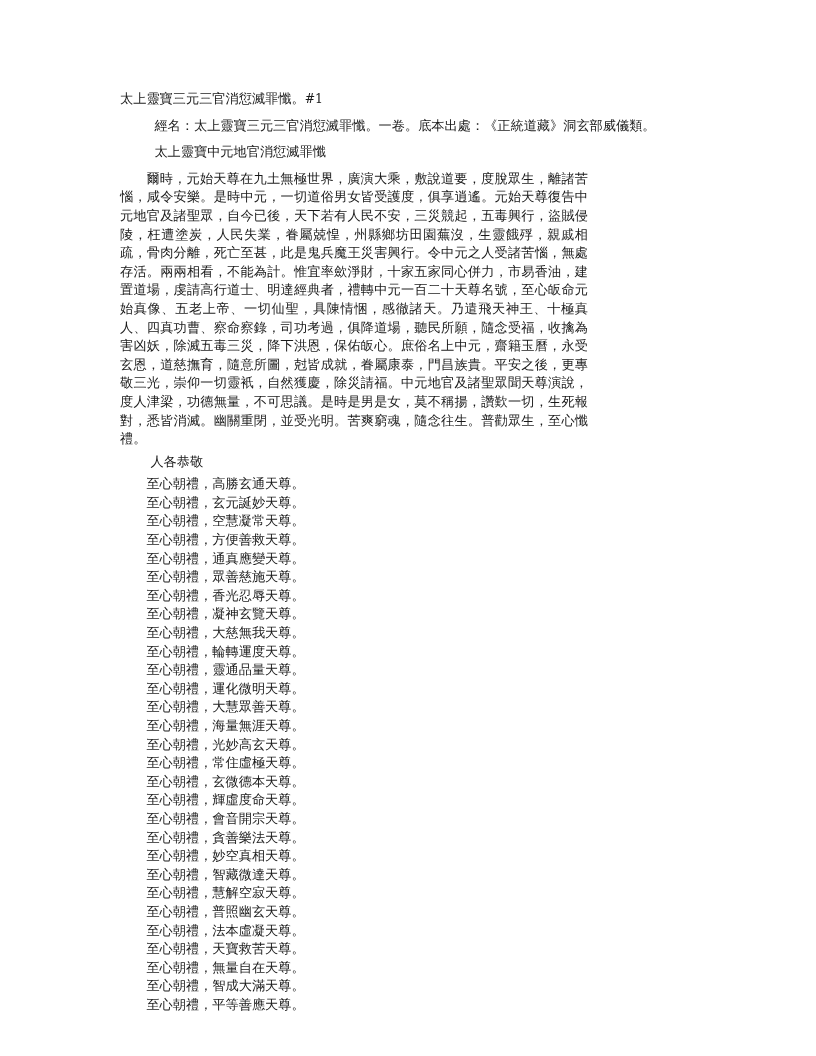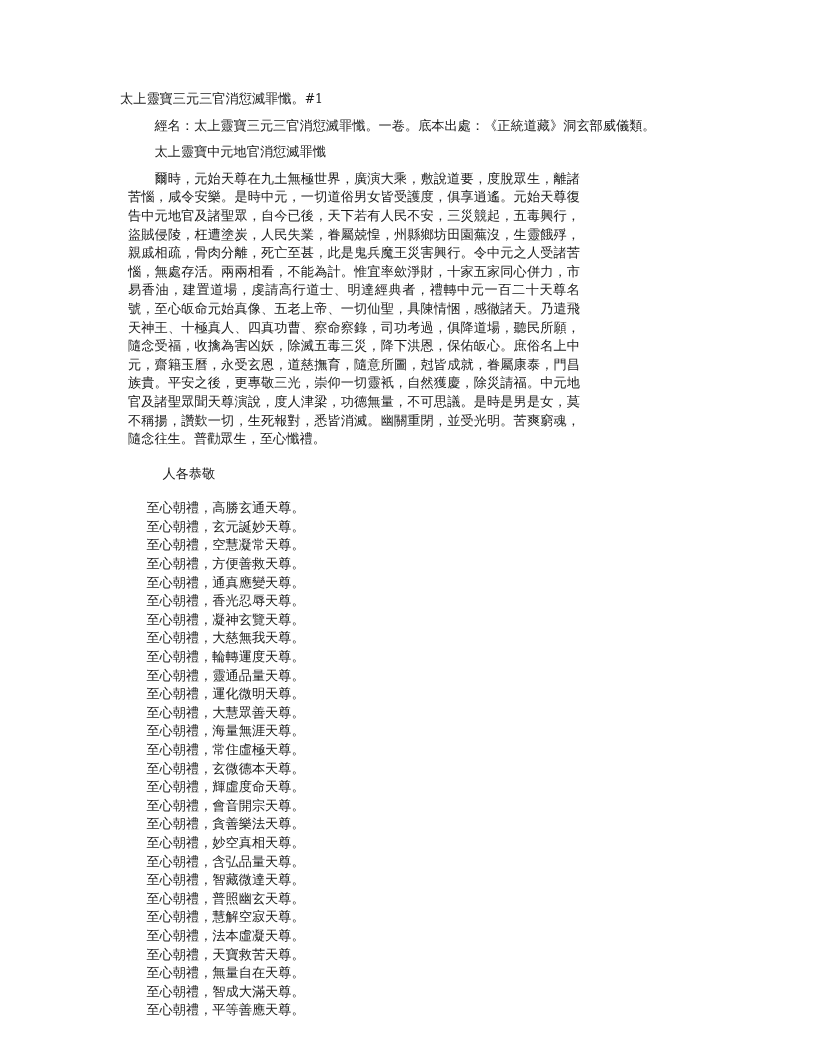--- a/index.html
+++ b/index.html
@@ -39,39 +39,39 @@
   .title-line .hash-num {
     font-family: "DejaVu Serif", "Liberation Serif", serif;
     font-size: 12.4px;
   }
   .indent-line {
     margin: 8px;
     text-indent: 2em;
     white-space: nowrap;
   }
   .body-para {
-    margin: 8px;
+    margin: 0;
     text-indent: 2em;
     text-align: justify;
     text-justify: inter-character;
     word-break: break-all;
   }
   .invocation-list {
     list-style: none;
     margin: 0;
     padding: 0;
   }
   .invocation-list li {
     margin: 0;
     padding: 0;
     text-indent: 2em;
     white-space: nowrap;
   }
   .salutation {
-    margin: 16px;
+    margin: 4px;
     text-indent: 2em;
     white-space: nowrap;
   }
 </style>
 </head>
 <body>
 
 <div class="page">
   <div class="doc-body">
 
@@ -84,38 +84,39 @@
     <p class="body-para">爾時，元始天尊在九土無極世界，廣演大乘，敷說道要，度脫眾生，離諸苦惱，咸令安樂。是時中元，一切道俗男女皆受護度，俱享逍遙。元始天尊復告中元地官及諸聖眾，自今已後，天下若有人民不安，三災競起，五毒興行，盜賊侵陵，枉遭塗炭，人民失業，眷屬兢惶，州縣鄉坊田園蕪沒，生靈餓殍，親戚相疏，骨肉分離，死亡至甚，此是鬼兵魔王災害興行。令中元之人受諸苦惱，無處存活。兩兩相看，不能為計。惟宜率歛淨財，十家五家同心併力，市易香油，建置道場，虔請高行道士、明達經典者，禮轉中元一百二十天尊名號，至心皈命元始真像、五老上帝、一切仙聖，具陳情悃，感徹諸天。乃遣飛天神王、十極真人、四真功曹、察命察錄，司功考過，俱降道場，聽民所願，隨念受福，收擒為害凶妖，除滅五毒三災，降下洪恩，保佑皈心。庶俗名上中元，齋籍玉曆，永受玄恩，道慈撫育，隨意所圖，尅皆成就，眷屬康泰，門昌族貴。平安之後，更專敬三光，崇仰一切靈衹，自然獲慶，除災請福。中元地官及諸聖眾聞天尊演說，度人津梁，功德無量，不可思議。是時是男是女，莫不稱揚，讚歎一切，生死報對，悉皆消滅。幽關重閉，並受光明。苦爽窮魂，隨念往生。普勸眾生，至心懺禮。</p>
 
     <p class="salutation">人各恭敬</p>
 
     <ul class="invocation-list">
       <li>至心朝禮，高勝玄通天尊。</li>
       <li>至心朝禮，玄元誕妙天尊。</li>
       <li>至心朝禮，空慧凝常天尊。</li>
       <li>至心朝禮，方便善救天尊。</li>
       <li>至心朝禮，通真應變天尊。</li>
+      <li>至心朝禮，眾善慈施天尊。</li>
       <li>至心朝禮，香光忍辱天尊。</li>
       <li>至心朝禮，凝神玄覽天尊。</li>
       <li>至心朝禮，大慈無我天尊。</li>
       <li>至心朝禮，輪轉運度天尊。</li>
       <li>至心朝禮，靈通品量天尊。</li>
       <li>至心朝禮，運化微明天尊。</li>
       <li>至心朝禮，大慧眾善天尊。</li>
       <li>至心朝禮，海量無涯天尊。</li>
+      <li>至心朝禮，光妙高玄天尊。</li>
       <li>至心朝禮，常住虛極天尊。</li>
       <li>至心朝禮，玄微德本天尊。</li>
       <li>至心朝禮，輝虛度命天尊。</li>
       <li>至心朝禮，會音開宗天尊。</li>
       <li>至心朝禮，貪善樂法天尊。</li>
       <li>至心朝禮，妙空真相天尊。</li>
-      <li>至心朝禮，含弘品量天尊。</li>
       <li>至心朝禮，智藏微達天尊。</li>
+      <li>至心朝禮，慧解空寂天尊。</li>
       <li>至心朝禮，普照幽玄天尊。</li>
-      <li>至心朝禮，慧解空寂天尊。</li>
       <li>至心朝禮，法本虛凝天尊。</li>
       <li>至心朝禮，天寶救苦天尊。</li>
       <li>至心朝禮，無量自在天尊。</li>
       <li>至心朝禮，智成大滿天尊。</li>
       <li>至心朝禮，平等善應天尊。</li>
     </ul>
 
   </div>
 </div>
 

